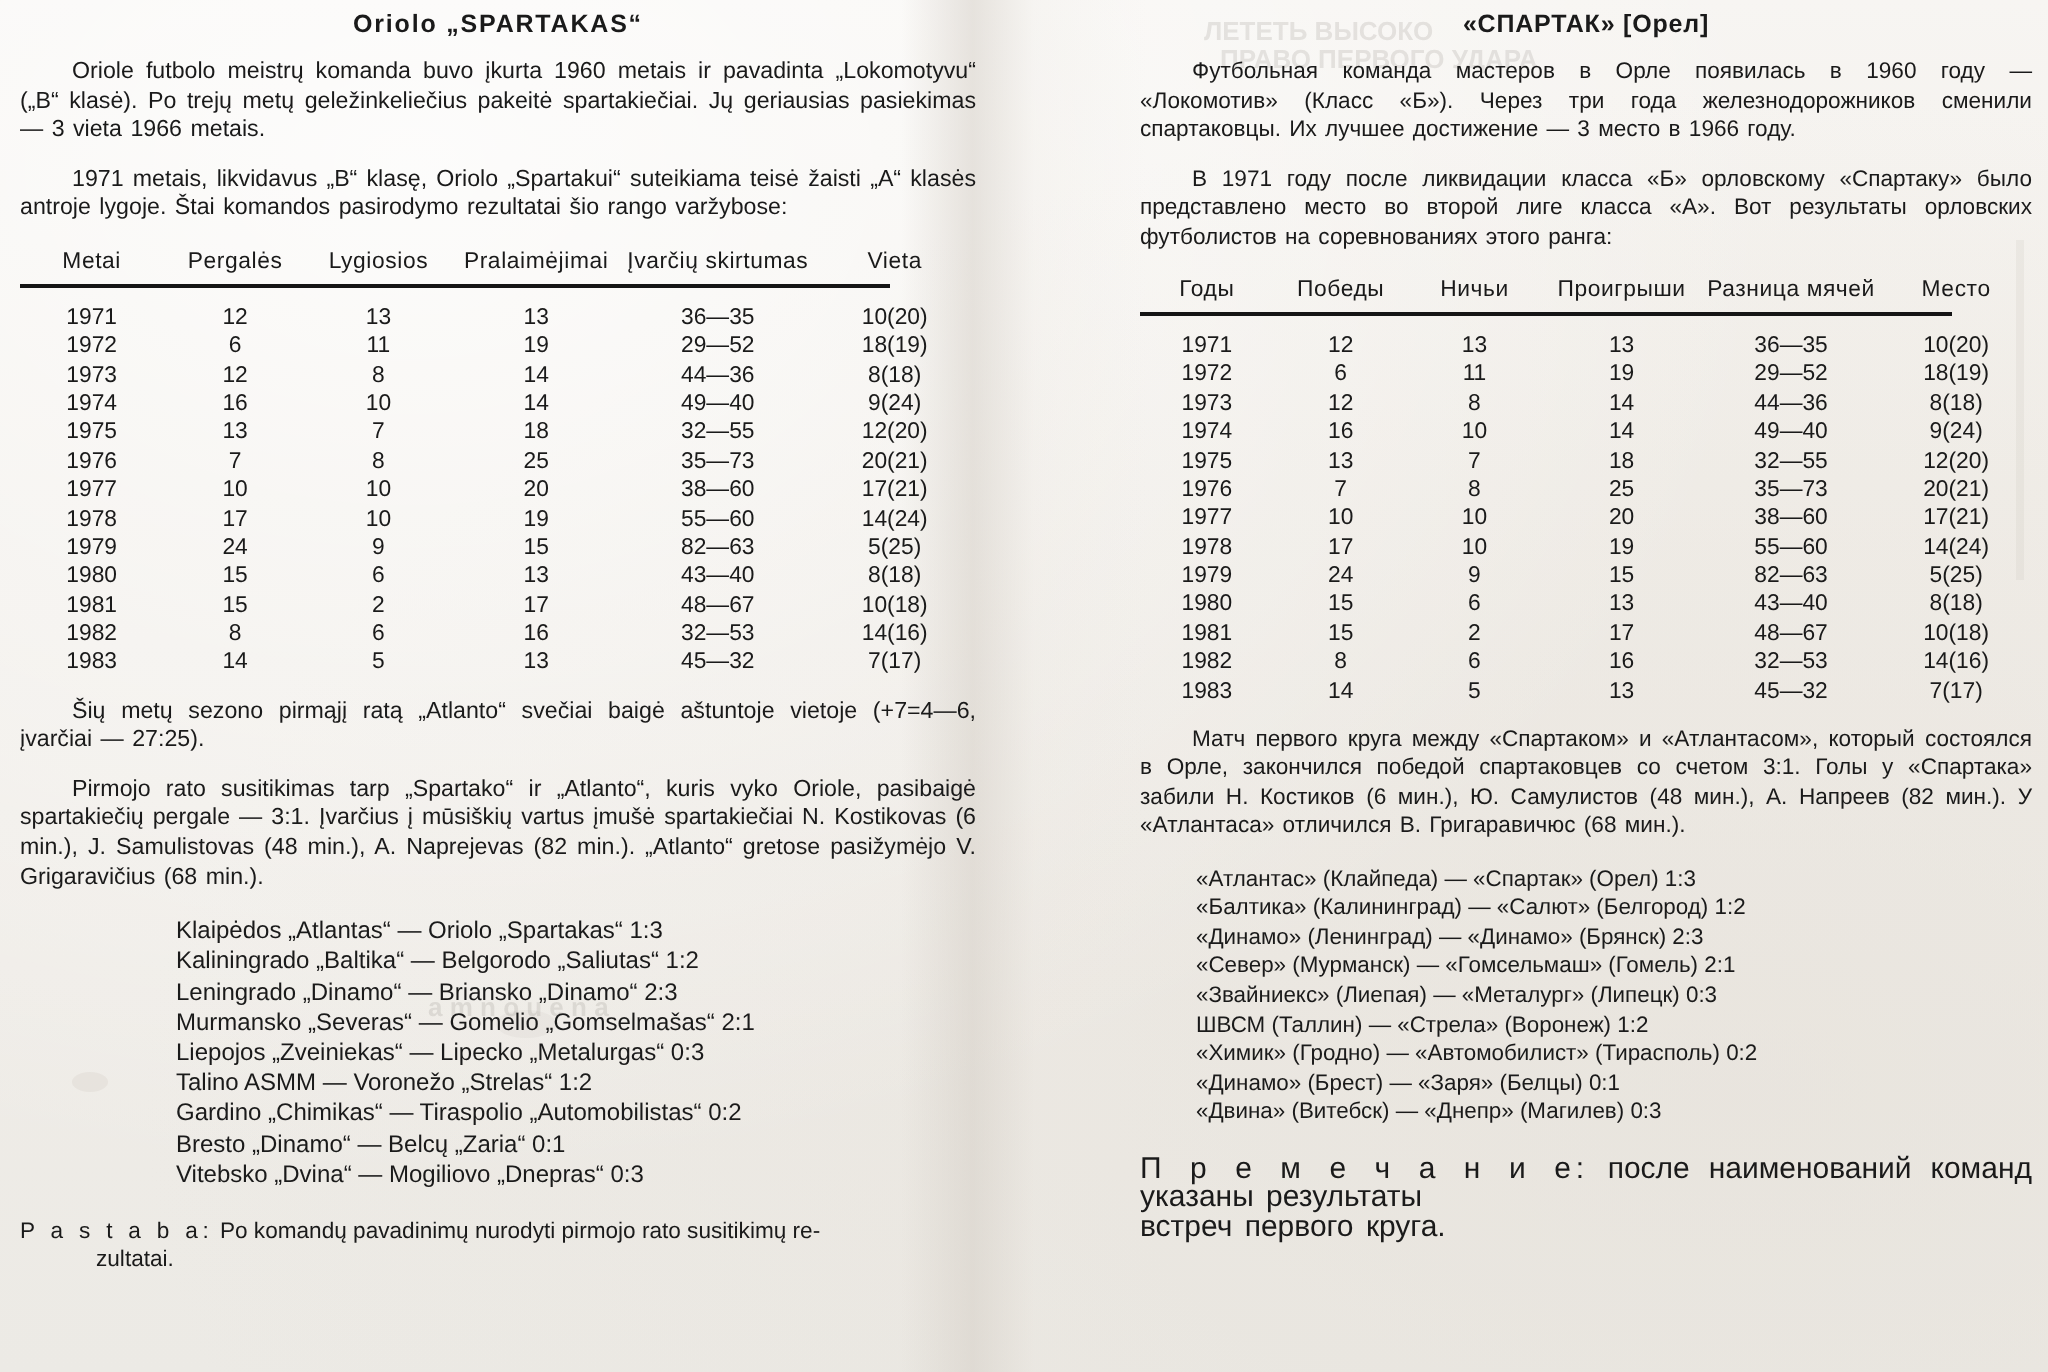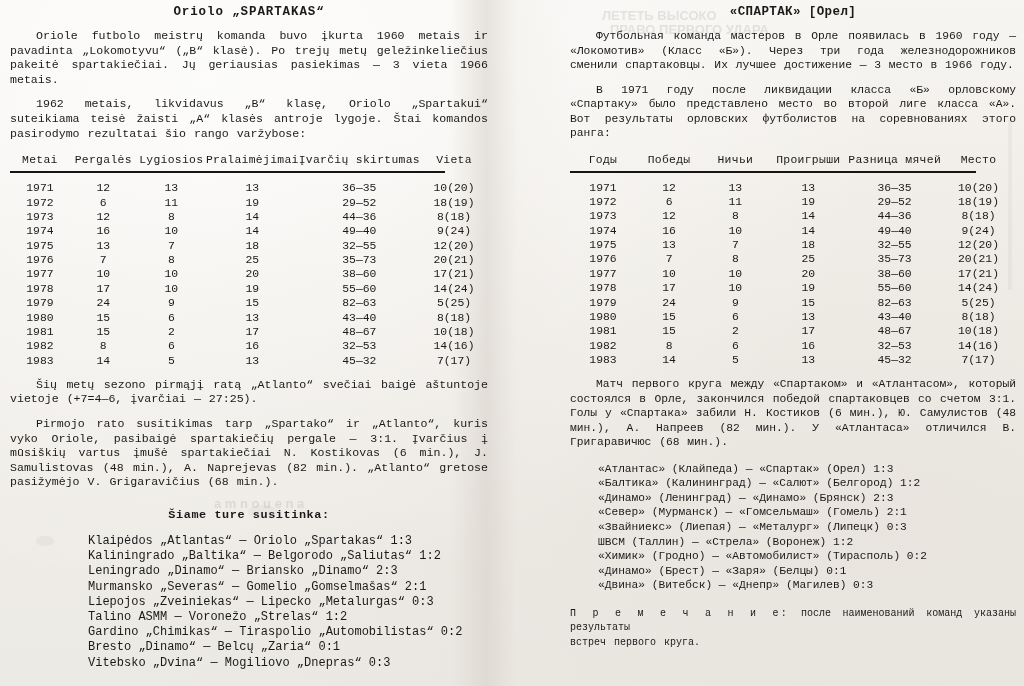--- a/index.html
+++ b/index.html
@@ -18,21 +18,21 @@
     background:
       linear-gradient(90deg, rgba(238,234,228,0.0) 0%, rgba(238,234,228,0.0) 44%, rgba(214,208,200,0.55) 47.5%, rgba(235,231,225,0.25) 50.5%, rgba(246,244,240,0.0) 56%, rgba(246,244,240,0.0) 100%),
       radial-gradient(ellipse at 20% 12%, rgba(255,255,255,0.75) 0%, rgba(255,255,255,0.0) 60%),
       radial-gradient(ellipse at 85% 80%, rgba(228,223,215,0.55) 0%, rgba(255,255,255,0.0) 65%),
       linear-gradient(180deg,#f7f5f2 0%, #f2efea 35%, #efece7 70%, #eceae5 100%);
     pointer-events:none;
     z-index:0;
   }
   .speck{position:absolute;background:#cfc9c0;opacity:.5;pointer-events:none;z-index:1;}
 
-  .page { position:relative; z-index:2; width:1024px; height:686px;font-family:Liberation Mono, monospace; }
+  .page { position:relative; z-index:2; width:1024px; height:686px; }
 
   .col { position:absolute; top:0; height:686px; }
   .col-left  { left:0;    width:500px; padding:0 12px 0 10px; }
   .col-right { left:512px; width:512px; padding:0 8px 0 58px; }
 
   h1.title{
     font-size:12.5px; font-weight:bold; text-align:center;
     margin:5px 0 0 0; letter-spacing:.9px;
   }
   h1.title.ru{ letter-spacing:.4px; }
@@ -79,21 +79,21 @@
   .col-right ul.fixtures{ padding-left:28px; font-size:11.2px; line-height:14.6px; margin-top:12px;}
   ul.fixtures li{ white-space:nowrap; }
 
   p.note{
     font-size:11.3px; line-height:14.4px; margin:14px 0 0 0;
     text-align:justify; padding-left:0;
   }
   p.note .lbl{ letter-spacing:2.4px; }
   p.note .cont{ display:block; padding-left:38px; }
   .col-right p.note .cont{ padding-left:0; }
-  .col-right p.note{ font-size:10px; word-spacing:2px; }
+  .col-right p.note{ font-size:15px; word-spacing:2px; }
 
   .ghost{
     position:absolute; color:rgba(120,112,104,.16); font-size:13px;
     font-weight:bold; pointer-events:none; z-index:1; white-space:nowrap;
   }
 </style>
 </head>
 <body>
 
 <div class="paper-tone"></div>
@@ -104,21 +104,21 @@
 <div class="ghost" style="left:584px;top:8px;margin-left:18px;">ЛЕТЕТЬ ВЫСОКО</div>
 <div class="ghost" style="left:610px;top:22px;">ПРАВО ПЕРВОГО УДАРА</div>
 
 <div class="page">
 
   <div class="col col-left">
 
     <h1 class="title">Oriolo „SPARTAKAS“</h1>
 
     <p class="para">Oriole futbolo meistrų komanda buvo įkurta 1960 metais ir pavadinta „Lokomotyvu“ („B“ klasė). Po trejų metų geležinkeliečius pakeitė spartakiečiai. Jų geriausias pasiekimas — 3 vieta 1966 metais.</p>
-    <p class="para">1962 metais, likvidavus „B“ klasę, Oriolo „Spartakui“ suteikiama teisė žaisti „A“ klasės antroje lygoje. Štai komandos pasirodymo rezultatai šio rango varžybose:</p>
+    <p class="para">1971 metais, likvidavus „B“ klasę, Oriolo „Spartakui“ suteikiama teisė žaisti „A“ klasės antroje lygoje. Štai komandos pasirodymo rezultatai šio rango varžybose:</p>
 
     <table class="stats">
       <thead>
         <tr>
           <th class="c-year">Metai</th>
           <th class="c-w">Pergalės</th>
           <th class="c-d">Lygiosios</th>
           <th class="c-l">Pralaimėjimai</th>
           <th class="c-gd">Įvarčių skirtumas</th>
           <th class="c-pl">Vieta</th>
@@ -233,21 +233,20 @@
             <td class="c-l">13</td>
             <td class="c-gd">45—32</td>
             <td class="c-pl">7(17)</td>
           </tr>
         </tbody>
     </table>
 
     <p class="para">Šių metų sezono pirmąjį ratą „Atlanto“ svečiai baigė aštuntoje vietoje (+7=4—6, įvarčiai — 27:25).</p>
     <p class="para">Pirmojo rato susitikimas tarp „Spartako“ ir „Atlanto“, kuris vyko Oriole, pasibaigė spartakiečių pergale — 3:1. Įvarčius į mūsiškių vartus įmušė spartakiečiai N. Kostikovas (6 min.), J. Samulistovas (48 min.), A. Naprejevas (82 min.). „Atlanto“ gretose pasižymėjo V. Grigaravičius (68 min.).</p>
 
-    <h2 class="sub">Šiame ture susitinka:</h2>
     <ul class="fixtures">
         <li>Klaipėdos „Atlantas“ — Oriolo „Spartakas“ 1:3</li>
         <li>Kaliningrado „Baltika“ — Belgorodo „Saliutas“ 1:2</li>
         <li>Leningrado „Dinamo“ — Briansko „Dinamo“ 2:3</li>
         <li>Murmansko „Severas“ — Gomelio „Gomselmašas“ 2:1</li>
         <li>Liepojos „Zveiniekas“ — Lipecko „Metalurgas“ 0:3</li>
         <li>Talino ASMM — Voronežo „Strelas“ 1:2</li>
         <li>Gardino „Chimikas“ — Tiraspolio „Automobilistas“ 0:2</li>
         <li>Bresto „Dinamo“ — Belcų „Zaria“ 0:1</li>
         <li>Vitebsko „Dvina“ — Mogiliovo „Dnepras“ 0:3</li>

